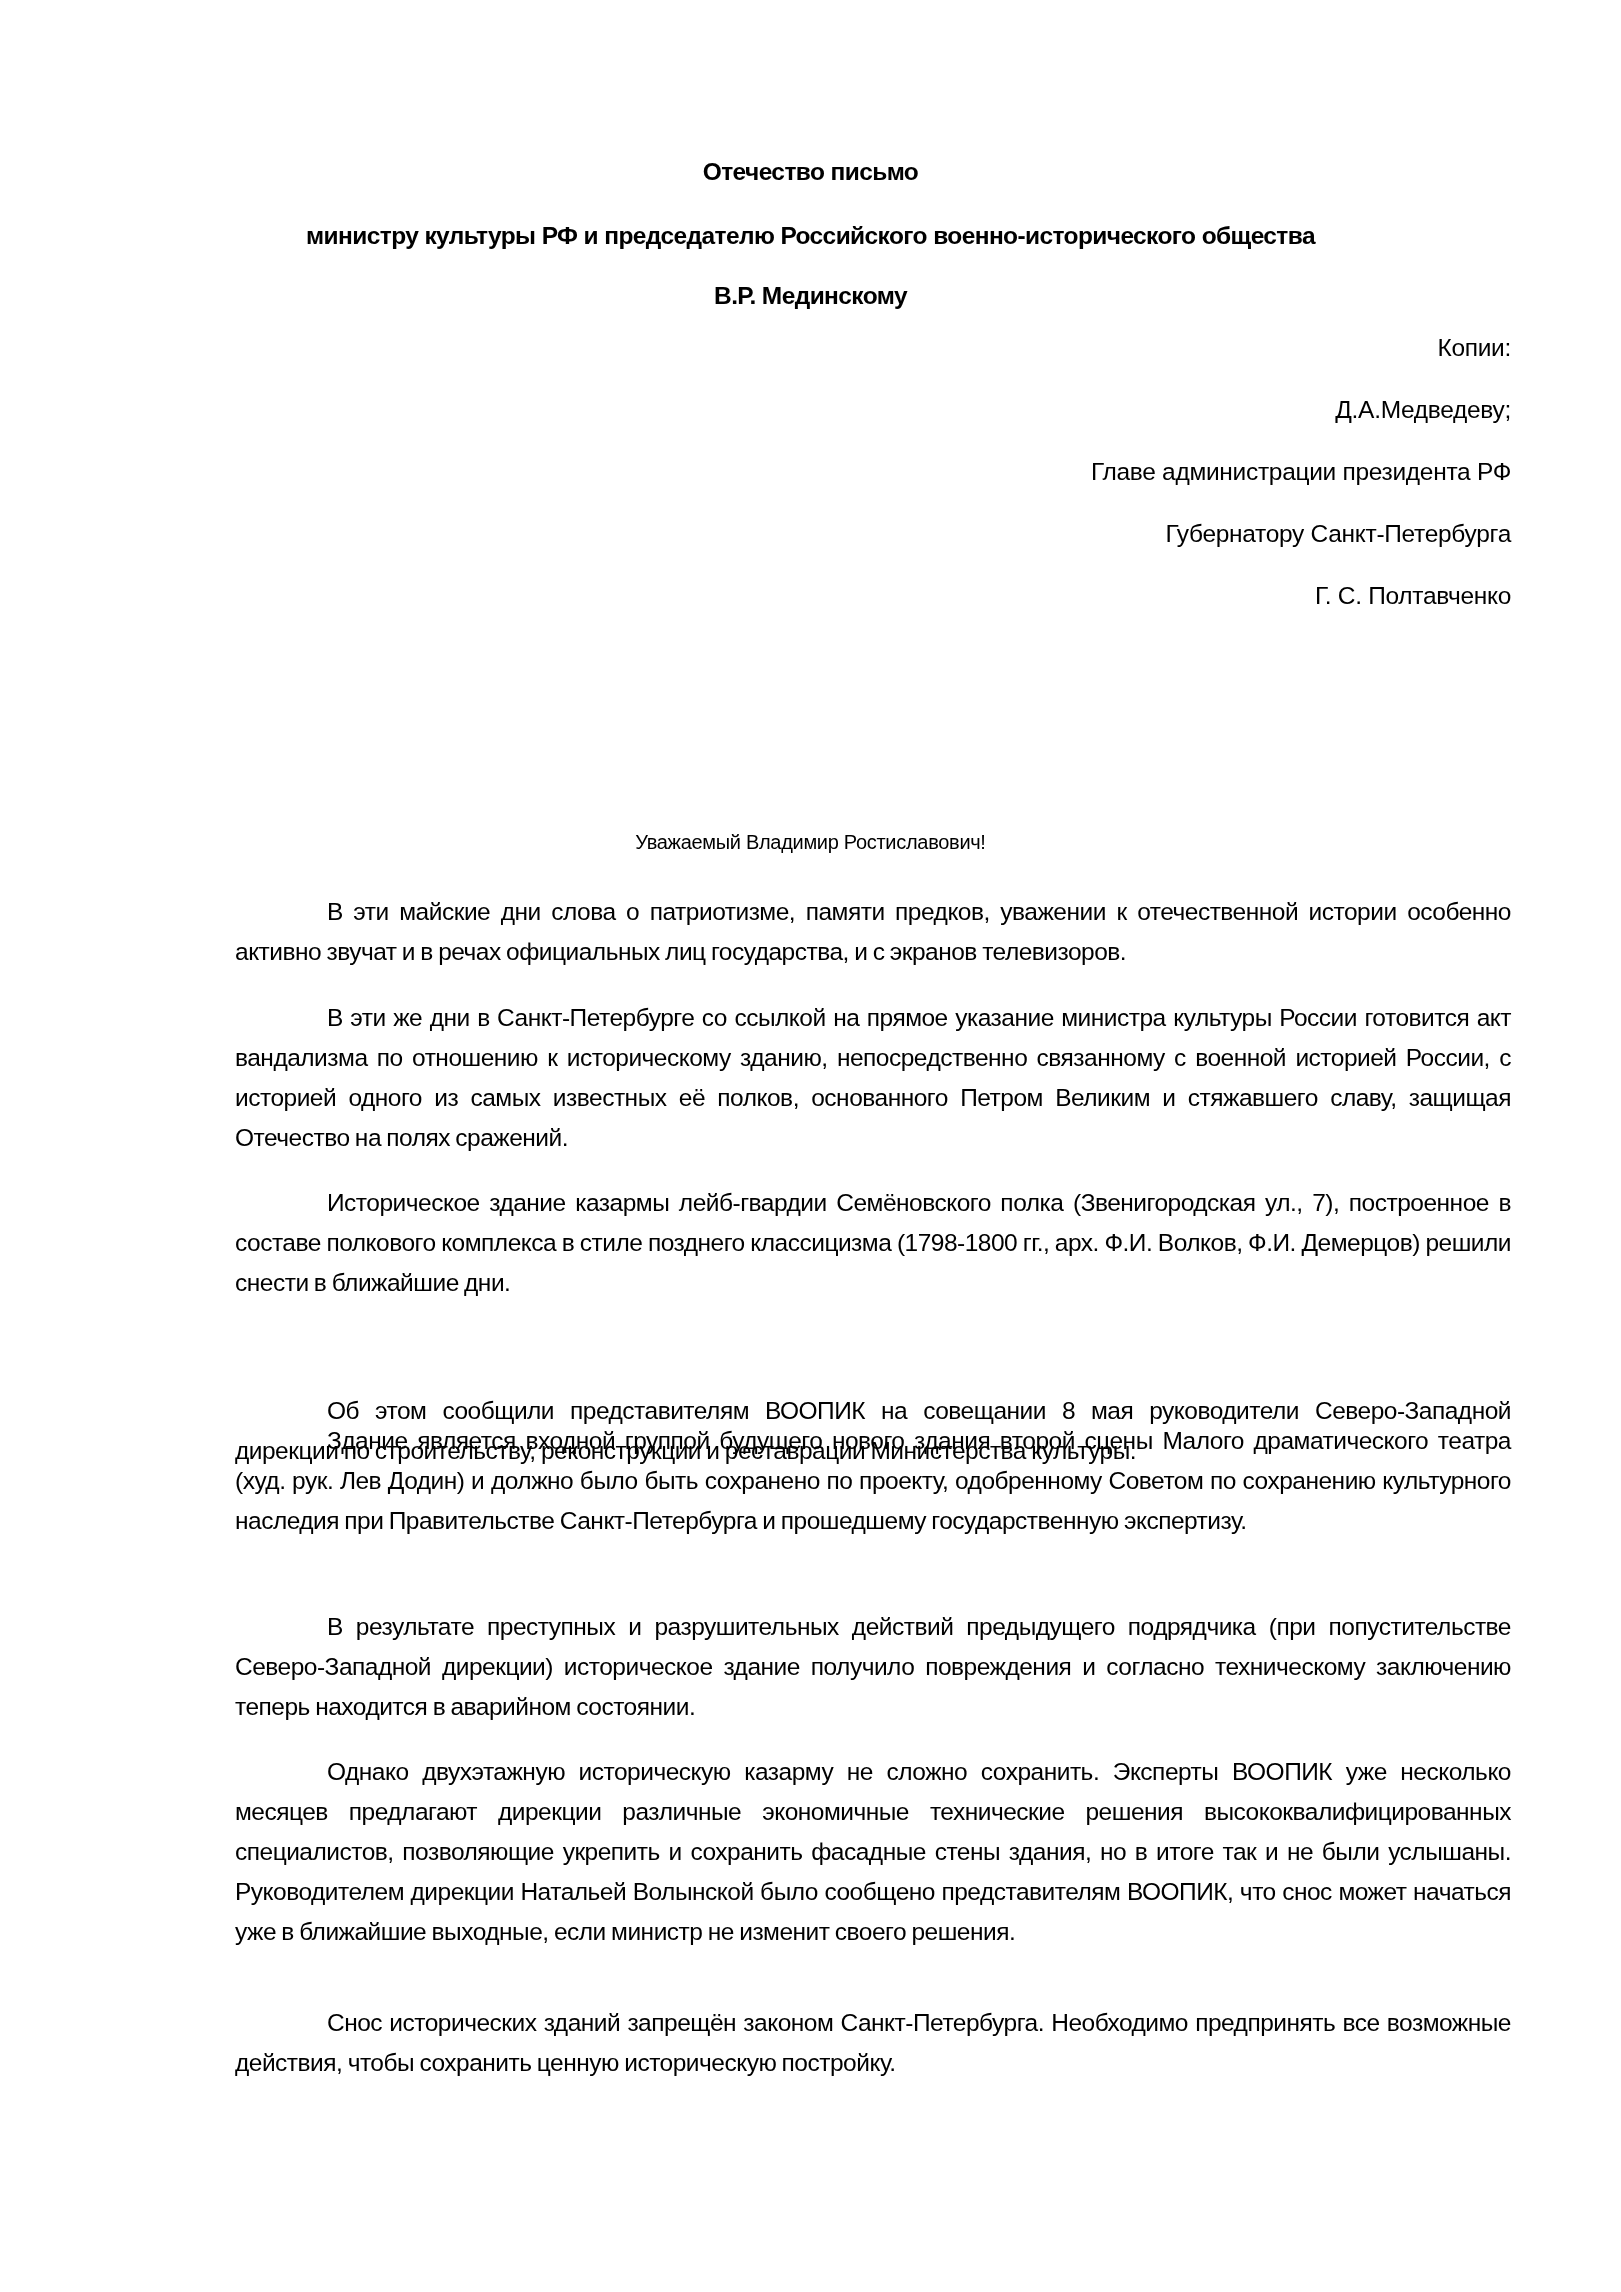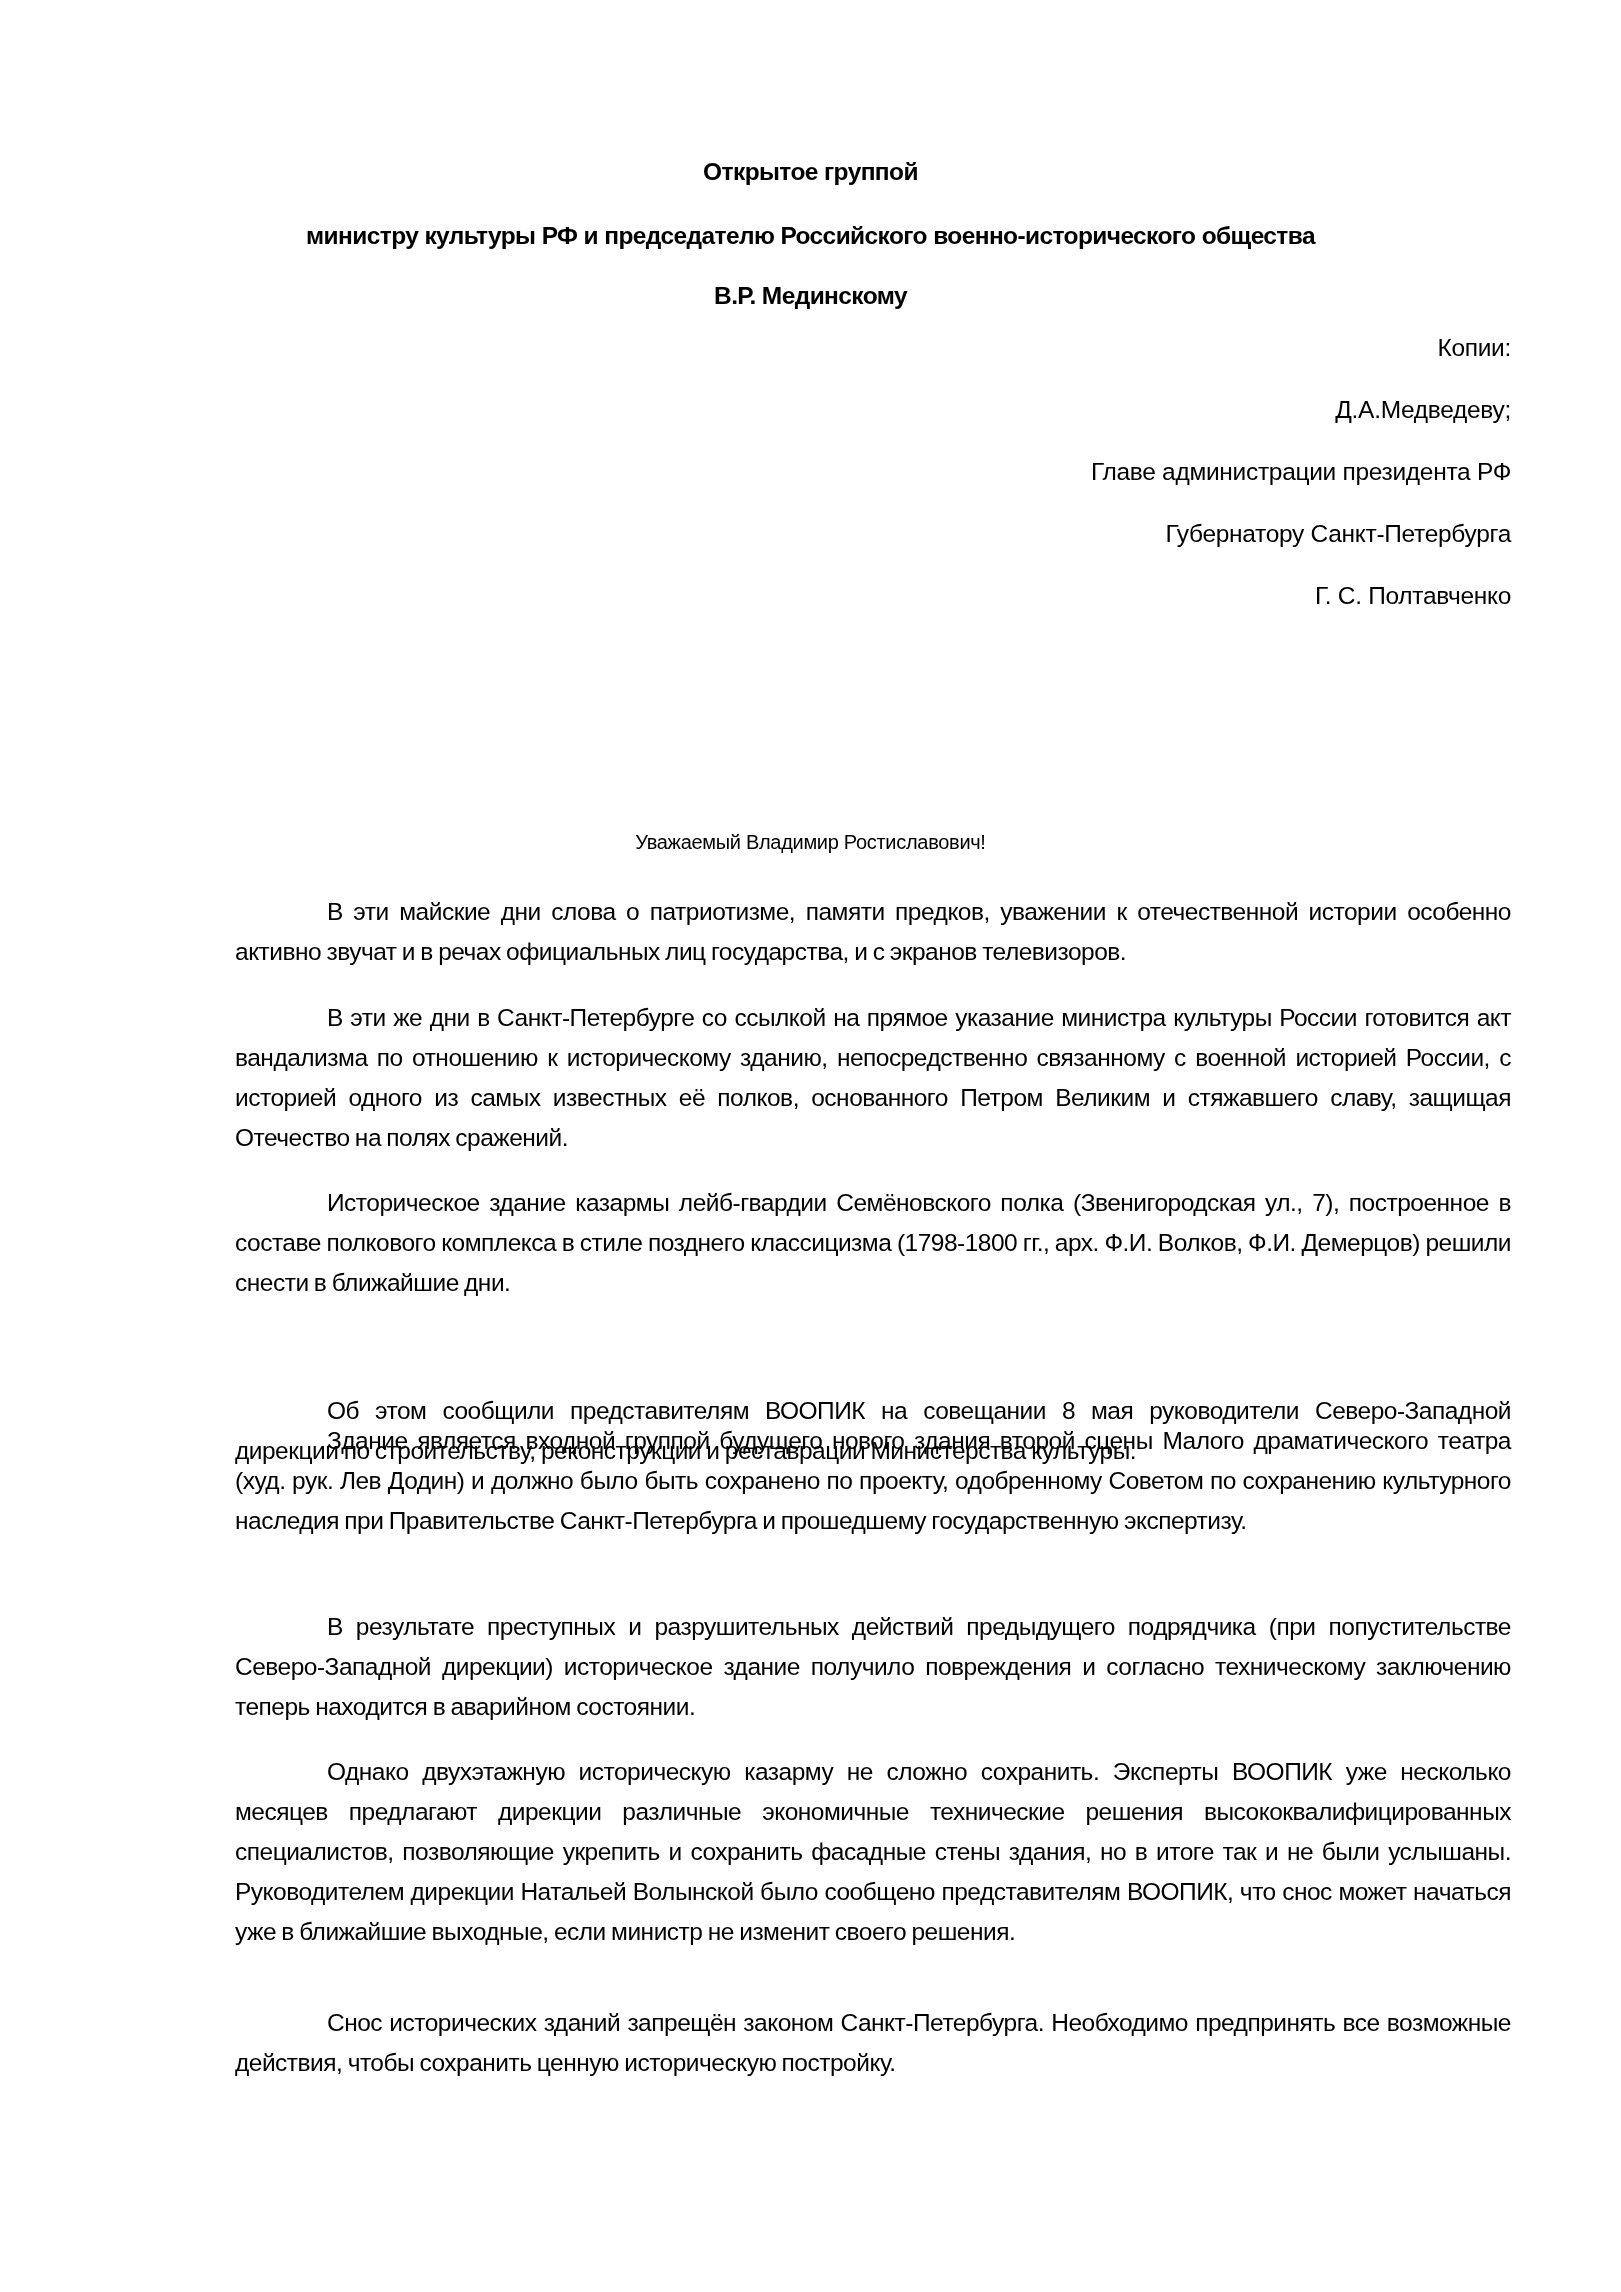--- a/index.html
+++ b/index.html
@@ -86,21 +86,21 @@
     .p5 { top: 1421px; }
     .p6 { top: 1607px; }
     .p7 { top: 1752px; }
     .p8 { top: 2003px; }
   </style>
 </head>
 <body>
 
 <div class="page">
 
-  <div class="title-block t1">Открытое группой</div>
+  <div class="title-block t1">Отечество письмо</div>
   <div class="title-block t2">министру культуры РФ и председателю Российского военно-исторического общества</div>
   <div class="title-block t3">В.Р. Мединскому</div>
 
   <div class="copies">
     <div class="line">Копии:</div>
     <div class="line">Д.А.Медведеву;</div>
     <div class="line">Главе администрации президента РФ</div>
     <div class="line">Губернатору Санкт-Петербурга</div>
     <div class="line">Г. С. Полтавченко</div>
   </div>

